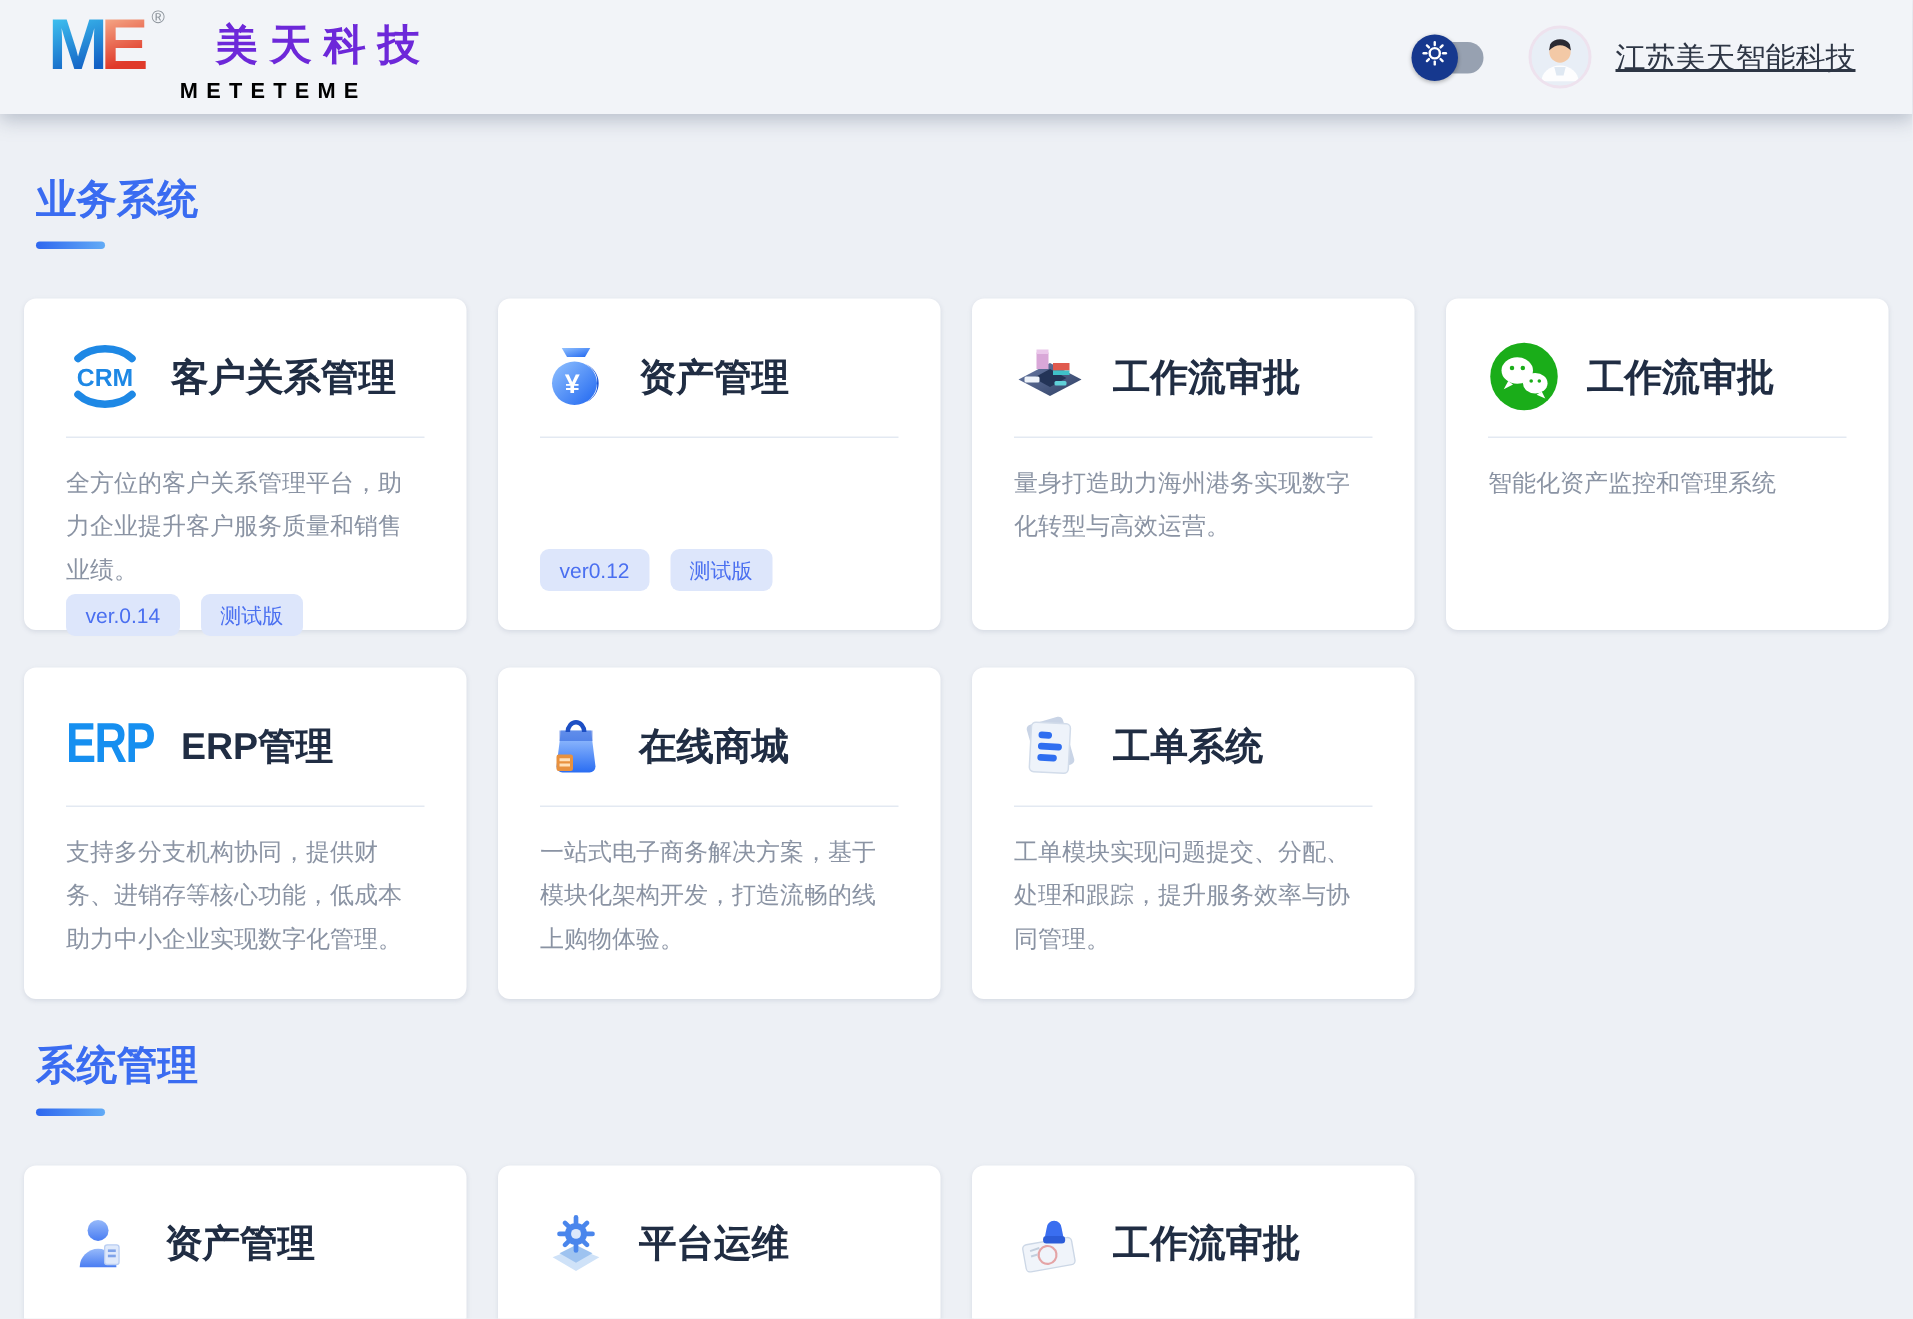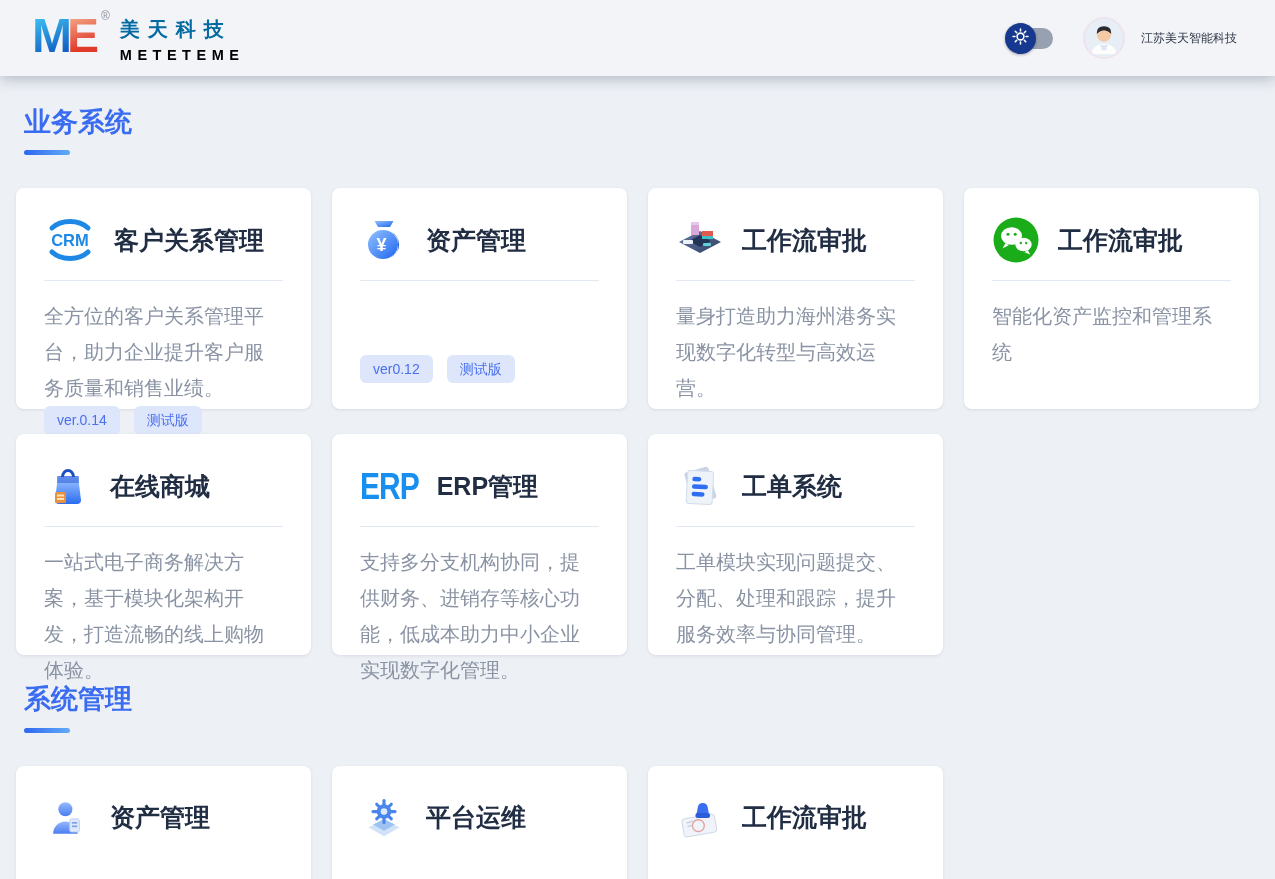--- a/index.html
+++ b/index.html
@@ -16,51 +16,51 @@
     padding:0 38px 0 32px;
     box-shadow:0 4px 12px rgba(120,130,150,.45);
     position:relative;z-index:5;
   }
   .logo{display:flex;align-items:flex-start;gap:10px;}
   .logo-mark{display:flex;align-items:flex-start;font-weight:900;font-size:48px;line-height:0.95;}
   .logo-m{background:linear-gradient(160deg,#41c6f2 5%,#1260c4 80%);-webkit-background-clip:text;background-clip:text;color:transparent;}
   .logo-e{background:linear-gradient(160deg,#f6b08e 5%,#e03a2a 70%);-webkit-background-clip:text;background-clip:text;color:transparent;margin-left:-5px;}
   .logo-reg{font-size:12px;font-weight:400;color:#8a9199;margin-left:2px;margin-top:-2px;}
   .logo-text{display:flex;flex-direction:column;margin-top:3px;}
-  .logo-cn{font-size:20px;font-weight:700;color:#0369a1;letter-spacing:8px;white-space:nowrap;}
+  .logo-cn{font-size:28px;font-weight:700;color:#6d28d9;letter-spacing:8px;white-space:nowrap;margin-left:24px;}
   .logo-en{font-size:14.5px;font-weight:700;color:#000000;letter-spacing:5.5px;margin-top:4px;}
   .header-right{display:flex;align-items:center;gap:16px;}
   .toggle{position:relative;width:42px;height:21px;background:#97a1b1;border-radius:12px;cursor:pointer;margin-right:14px;}
   .toggle-knob{
     position:absolute;left:-6px;top:-5px;width:31px;height:31px;border-radius:50%;
     background:#16388e;display:flex;align-items:center;justify-content:center;
     box-shadow:0 1px 3px rgba(0,0,0,.3);
   }
   .avatar{width:38px;height:38px;border-radius:50%;overflow:hidden;border:2px solid #eee2ee;background:#e9eef5;flex:0 0 auto;}
   .avatar svg{display:block;}
-  .user-name{font-size:12px;color:#2e3645;}
+  .user-name{font-size:20px;color:#2e3645;text-decoration:underline;}
   
   .main{padding:30px 16px 0;}
-  .section-title{font-size:27px;font-weight:700;color:#3a6cf1;margin:0 0 0 8px;line-height:1.2;}
+  .section-title{font-size:27px;font-weight:700;color:#3a6cf1;margin:11px 0 0 8px;line-height:1.2;}
   .section-underline{width:46px;height:5px;border-radius:3px;background:linear-gradient(90deg,#2e67ef,#62abf6);margin:12px 0 0 8px;}
   .grid{display:grid;grid-template-columns:repeat(4,1fr);gap:25px 21px;margin-top:33px;}
   .section-system{margin-top:28px;}
   .card{
     background:#ffffff;border-radius:8px;
     padding:26px 28px;height:221px;box-sizing:border-box;
     display:flex;flex-direction:column;
     box-shadow:0 1px 3px rgba(150,160,180,.25);
     cursor:pointer;
   }
   .card-head{display:flex;align-items:center;gap:18px;min-height:52px;}
   .card-icon{height:52px;min-width:48px;display:flex;align-items:center;justify-content:center;flex:0 0 auto;}
   .erp-text{font-size:30px;font-weight:800;color:#168ff0;letter-spacing:-1px;transform:scaleY(1.25);display:inline-block;}
   .card-title{font-size:25px;font-weight:700;color:#202d43;white-space:nowrap;}
   .card-divider{border:0;border-top:1px solid #e3e9f2;margin:14px 0 0;}
-  .card-desc{margin-top:17px;font-size:20px;color:#8a93a3;line-height:1.8;}
+  .card-desc{margin-top:17px;font-size:16px;color:#8a93a3;line-height:1.8;}
   .card-badges{margin-top:auto;display:flex;gap:14px;}
   .badge{background:#dde6fb;color:#4a6ff0;font-size:14px;padding:5px 13px;border-radius:6px;line-height:1.3;}
 </style>
 </head>
 <body>
 
 <div class="header">
   <div class="logo">
     <div class="logo-mark">
       <span class="logo-m">M</span>
@@ -198,51 +198,51 @@
       <div class="card-title">工作流审批</div>
     </div>
     <hr class="card-divider">
     <div class="card-desc">智能化资产监控和管理系统</div>
 
   </div>
 
   <div class="card">
     <div class="card-head">
       <div class="card-icon">
+              <span class="erp-text">ERP</span>
+            </div>
+      <div class="card-title">ERP管理</div>
+    </div>
+    <hr class="card-divider">
+    <div class="card-desc">支持多分支机构协同，提供财务、进销存等核心功能，低成本助力中小企业实现数字化管理。</div>
+
+  </div>
+
+  <div class="card">
+    <div class="card-head">
+      <div class="card-icon">
               <svg viewBox="0 0 48 48" width="48" height="48">
     <defs>
                   <linearGradient id="sbg" x1="0" y1="0" x2="0" y2="1">
       <stop offset="0" stop-color="#a5c9ff"></stop>
                     <stop offset="1" stop-color="#2a6df2"></stop>
                   </linearGradient>
                 </defs>
     <path d="M14 14 h20 l3 24 a4 4 0 0 1 -4 4 h-18 a4 4 0 0 1 -4 -4 z" fill="url(#sbg)"></path>
     <rect x="13" y="14" width="22" height="7" fill="#2a5cd8" opacity="0.55"></rect>
     <path d="M18.5 15 a5.5 6.5 0 0 1 11 0" fill="none" stroke="#1d4fc4" stroke-width="3"></path>
     <rect x="11" y="30" width="11" height="11" rx="1.5" fill="#e8913f"></rect>
     <rect x="13" y="32.5" width="7" height="2" fill="#ffe0b8"></rect>
     <rect x="13" y="36" width="7" height="2" fill="#ffe0b8"></rect>
               </svg>
             </div>
       <div class="card-title">在线商城</div>
     </div>
     <hr class="card-divider">
     <div class="card-desc">一站式电子商务解决方案，基于模块化架构开发，打造流畅的线上购物体验。</div>
-
-  </div>
-
-  <div class="card">
-    <div class="card-head">
-      <div class="card-icon">
-              <span class="erp-text">ERP</span>
-            </div>
-      <div class="card-title">ERP管理</div>
-    </div>
-    <hr class="card-divider">
-    <div class="card-desc">支持多分支机构协同，提供财务、进销存等核心功能，低成本助力中小企业实现数字化管理。</div>
 
   </div>
 
   <div class="card">
     <div class="card-head">
       <div class="card-icon">
               <svg viewBox="0 0 48 48" width="48" height="48">
     <g transform="rotate(-16 24 24)">
                   <rect x="12" y="7" width="25" height="33" rx="3" fill="#c9d4e6"></rect>
                 </g>

